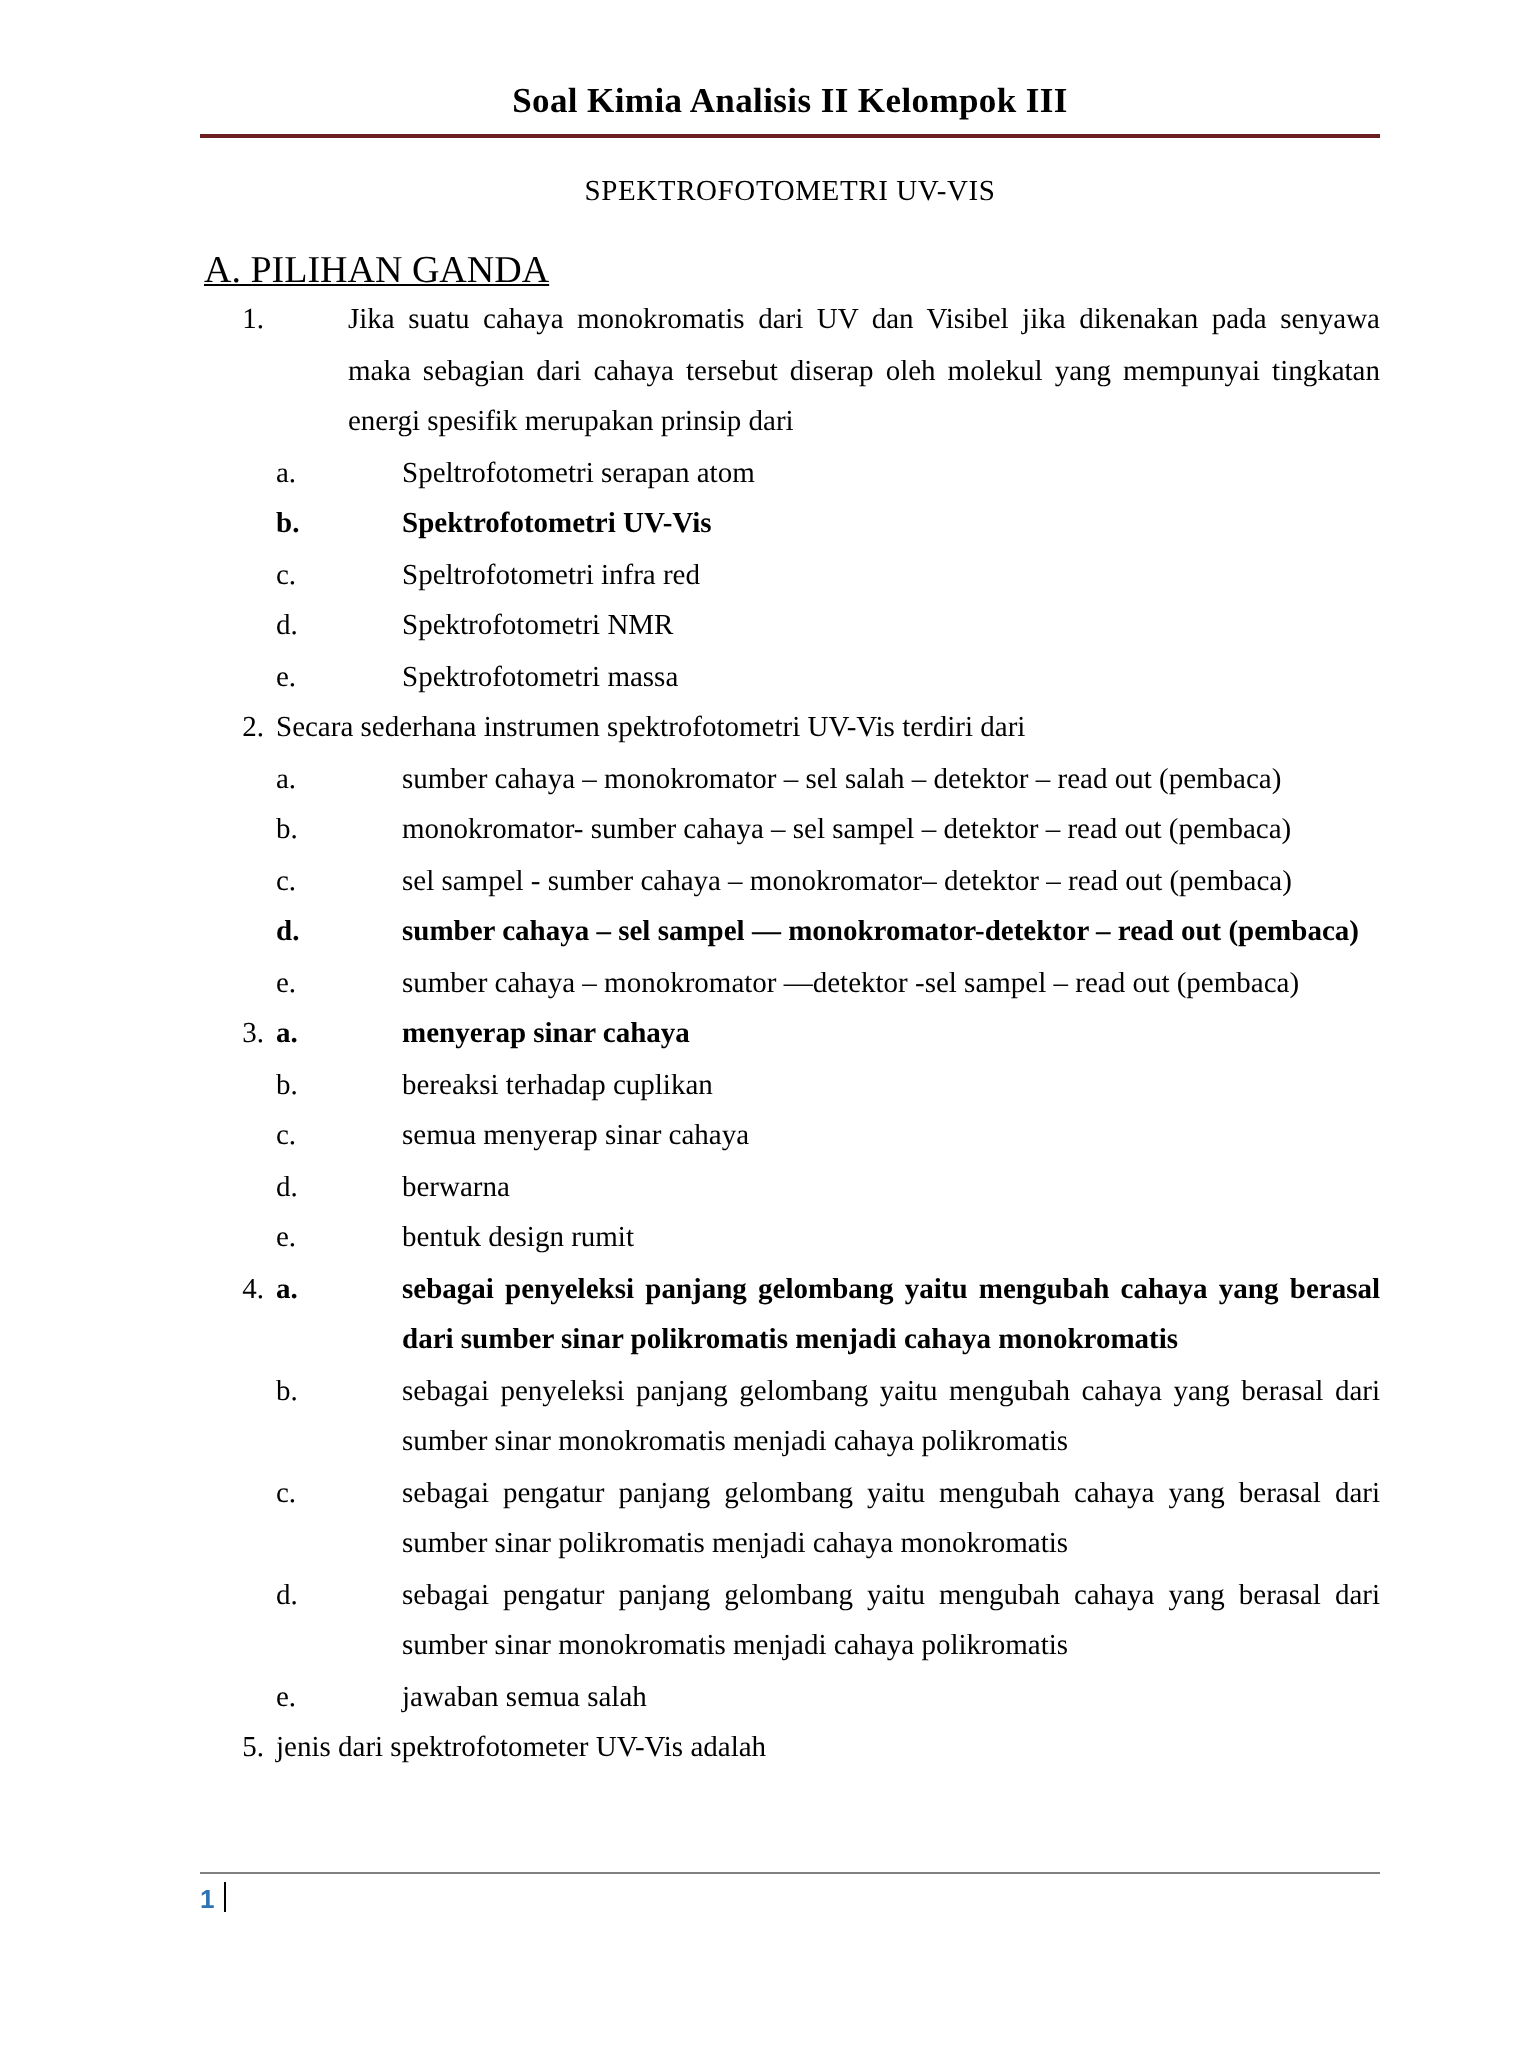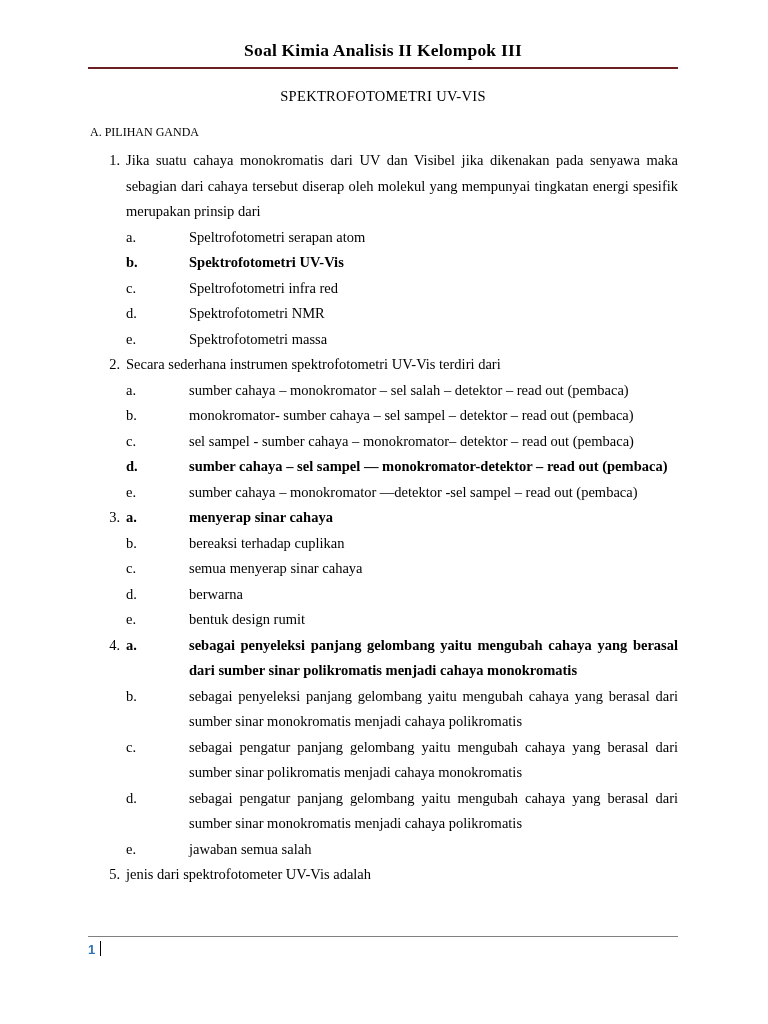--- a/index.html
+++ b/index.html
@@ -10,21 +10,21 @@
   body {
     width: 768px;
     height: 1024px;
     font-family: "Liberation Serif", serif;
     color: #000000;
     position: relative;
     overflow: hidden;
   }
   .page {
     position: absolute;
-    left: 0;
+    left: 12px;
     top: 0;
     width: 620px;
     height: 1024px;
     box-sizing: border-box;
     padding: 0;
   }
   .header {
     position: absolute;
     left: 88px;
     top: 40px;
@@ -48,21 +48,22 @@
     top: 88px;
     width: 590px;
     text-align: center;
     font-size: 14.5px;
     letter-spacing: 0.3px;
   }
   .section-title {
     position: absolute;
     left: 90px;
     top: 125px;
-    font-size: 12px;
+    font-size: 19px;
+    text-decoration: underline;
   }
   .content {
     position: absolute;
     left: 90px;
     top: 148px;
     width: 588px;
   }
   ol.qlist {
     list-style: none;
     margin: 0;
@@ -83,20 +84,21 @@
     line-height: 25.5px;
   }
   .qtext {
     font-size: 14.5px;
     line-height: 25.5px;
     text-align: justify;
     text-justify: inter-word;
   }
   .qtext.just {
     text-align: justify;
+    margin-left: 36px;
   }
   ol.options {
     list-style: none;
     margin: 0;
     padding: 0;
   }
   li.option {
     position: relative;
     padding-left: 26px;
     font-size: 14.5px;

